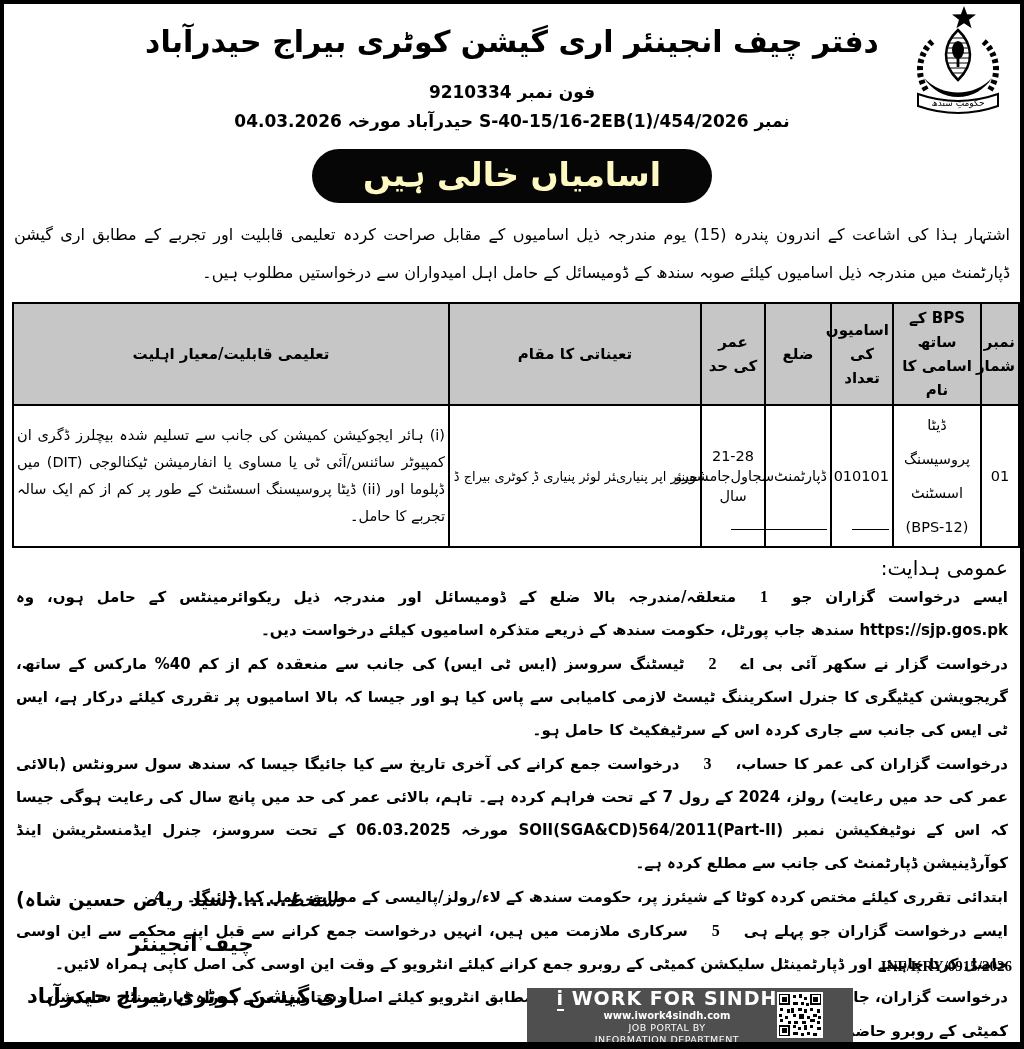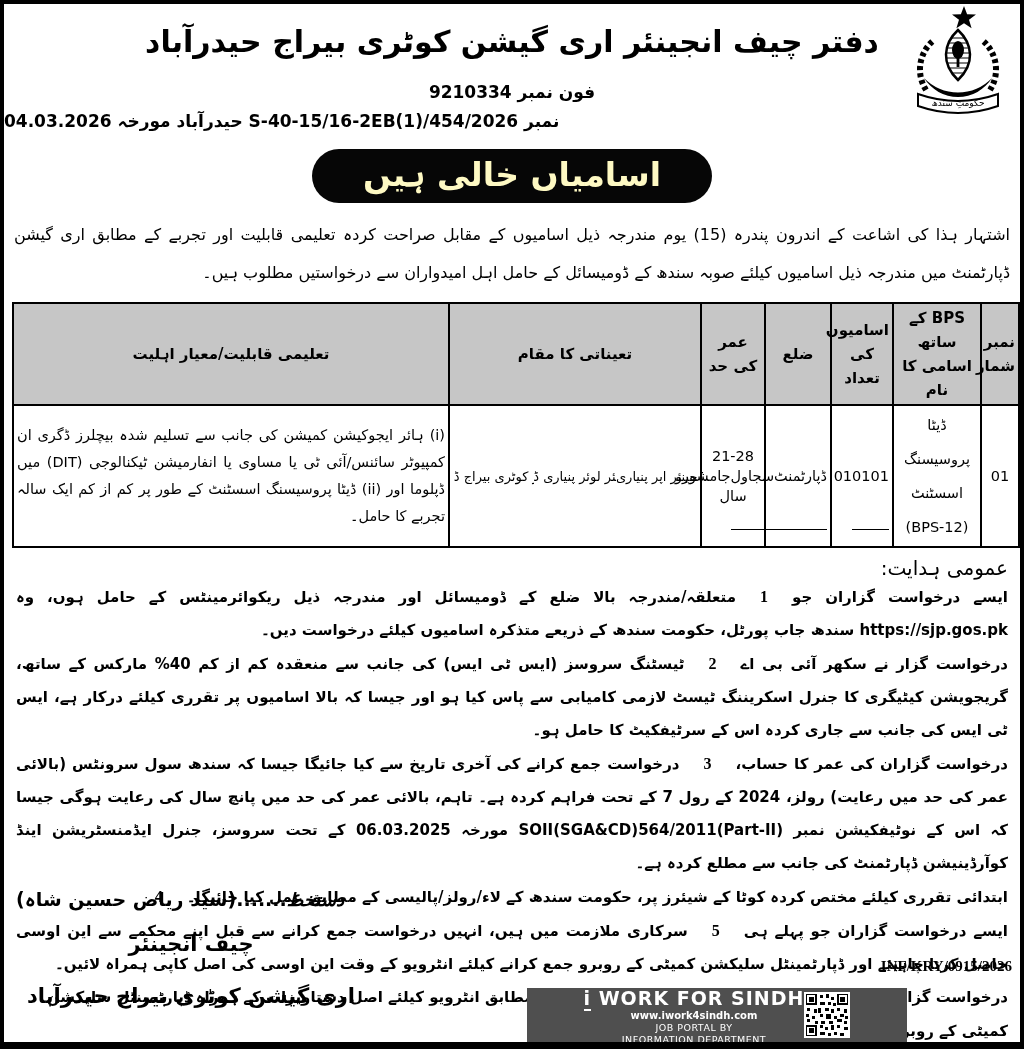--- a/index.html
+++ b/index.html
@@ -4,21 +4,21 @@
 <style>
   html,body{margin:0;padding:0;background:#e8e8e8;}
   .page{
     position:relative;width:1024px;height:1049px;margin:0 auto;background:#ffffff;
     border:4px solid #000;border-bottom-width:7px;box-sizing:border-box;
     font-family:"DejaVu Sans",sans-serif;color:#000;overflow:hidden;
   }
   
   .doc-title{direction:rtl;text-align:center;font-weight:bold;font-size:30px;margin:16px 120px 0;line-height:44px;}
   .phone-line{direction:rtl;text-align:center;font-weight:bold;font-size:17px;margin-top:18px;}
-  .ref-line{direction:rtl;text-align:left;font-weight:bold;font-size:17px;margin-top:9px;}
+  .ref-line{direction:rtl;text-align:center;font-weight:bold;font-size:17px;margin-top:9px;}
   .emblem{position:absolute;right:16px;top:0;width:92px;height:118px;}
   
   .banner{width:400px;height:54px;background:#060606;border-radius:32px;color:#fef9c3;
     margin:18px auto 0;text-align:center;font-size:33px;font-weight:bold;line-height:52px;direction:rtl;}
   
   .intro{direction:rtl;text-align:justify;font-size:16px;line-height:38px;margin:13px 10px 0;}
   
   table.jobs{border-collapse:collapse;margin:10px 8px 0;width:1008px;direction:rtl;table-layout:fixed;}
   table.jobs th,table.jobs td{border:2px solid #000;padding:2px 3px;vertical-align:middle;}
   table.jobs th{background:#c6c6c6;font-size:15px;font-weight:bold;height:64px;line-height:24px;}
@@ -36,21 +36,21 @@
   .instr{direction:rtl;text-align:justify;font-size:15px;line-height:33px;margin:0 12px;font-weight:bold;}
   .instr .num{display:inline-block;margin:0 24px;font-family:"Liberation Serif",serif;font-size:16px;}
   .instr.short{text-align:right;}
   
   .signature{position:absolute;left:12px;top:884px;width:350px;direction:rtl;}
   .sig-line{font-size:19px;font-weight:bold;text-align:left;direction:rtl;}
   .sig-label{font-style:italic;font-size:18px;}
   .sig-designation{font-size:21px;font-weight:bold;text-align:center;margin-top:22px;}
   .sig-office{font-size:21px;font-weight:bold;text-align:center;margin-top:28px;}
   .inf-number{position:absolute;right:8px;top:954px;font-weight:bold;font-size:15px;font-family:"Liberation Serif",serif;}
-  .sindh-box{position:absolute;left:523px;top:984px;width:380px;height:57px;background:#4f4f4f;color:#fff;
+  .sindh-box{position:absolute;left:523px;top:984px;width:326px;height:57px;background:#4f4f4f;color:#fff;
     display:flex;align-items:center;justify-content:center;gap:0;box-sizing:border-box;padding:2px 6px;}
   .wfs-text{text-align:center;line-height:1;}
   .wfs-title{font-size:19px;font-weight:bold;letter-spacing:1px;white-space:nowrap;}
   .wfs-i{border-bottom:2px solid #fff;}
   .wfs-url{font-size:10px;font-weight:bold;margin-top:3px;}
   .wfs-sub{font-size:9.5px;margin-top:2px;letter-spacing:.5px;}
   .qr{flex:0 0 auto;}
 </style>
 </head>
 <body>

